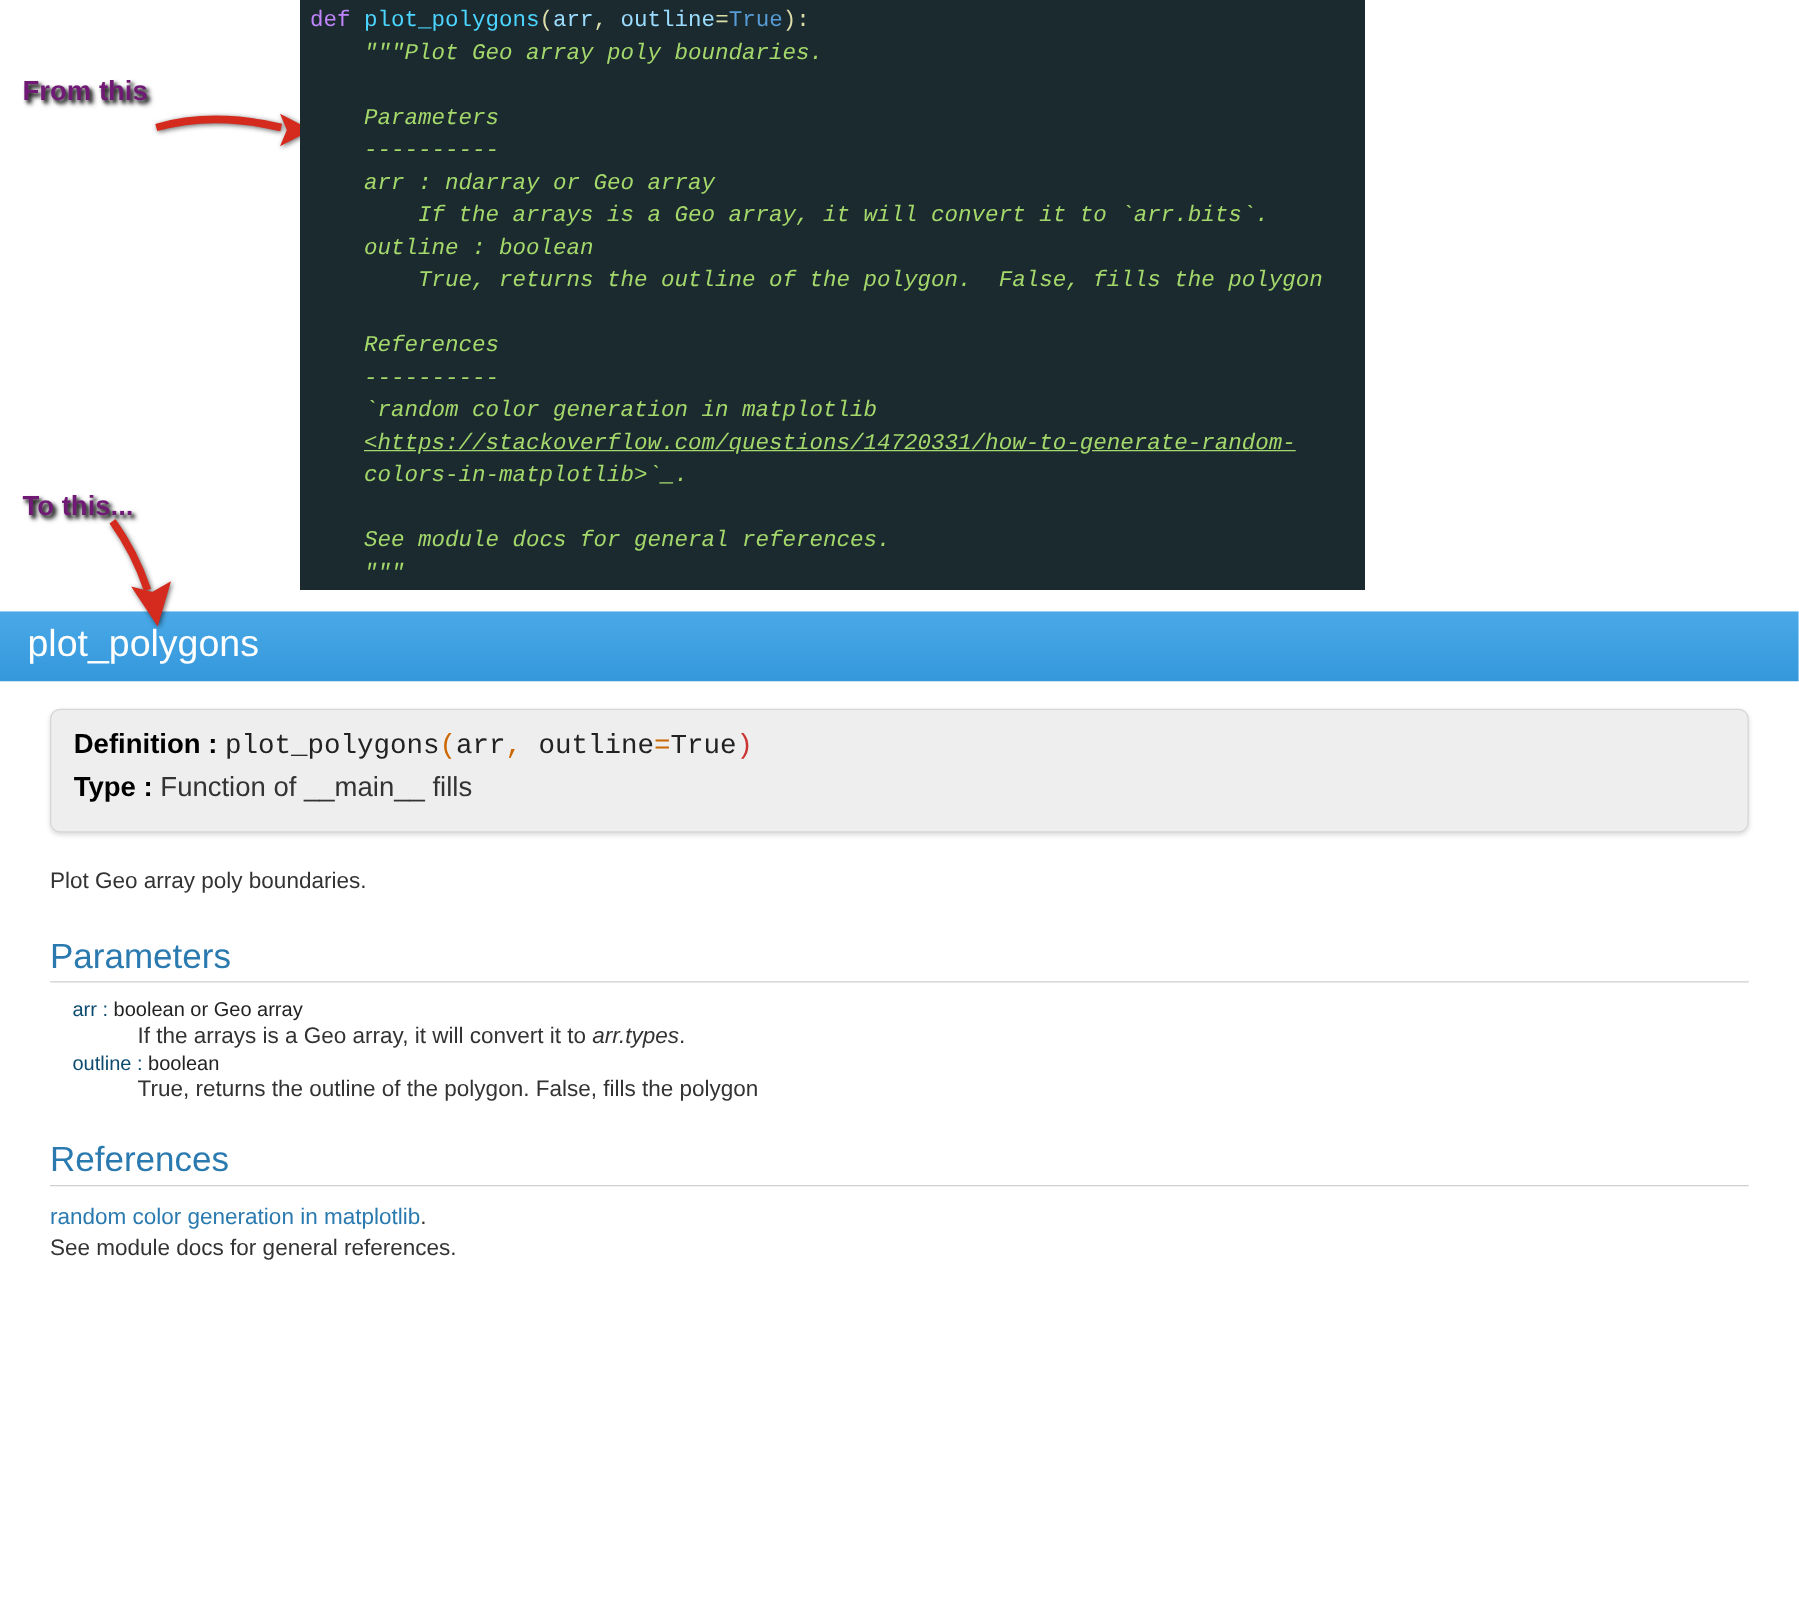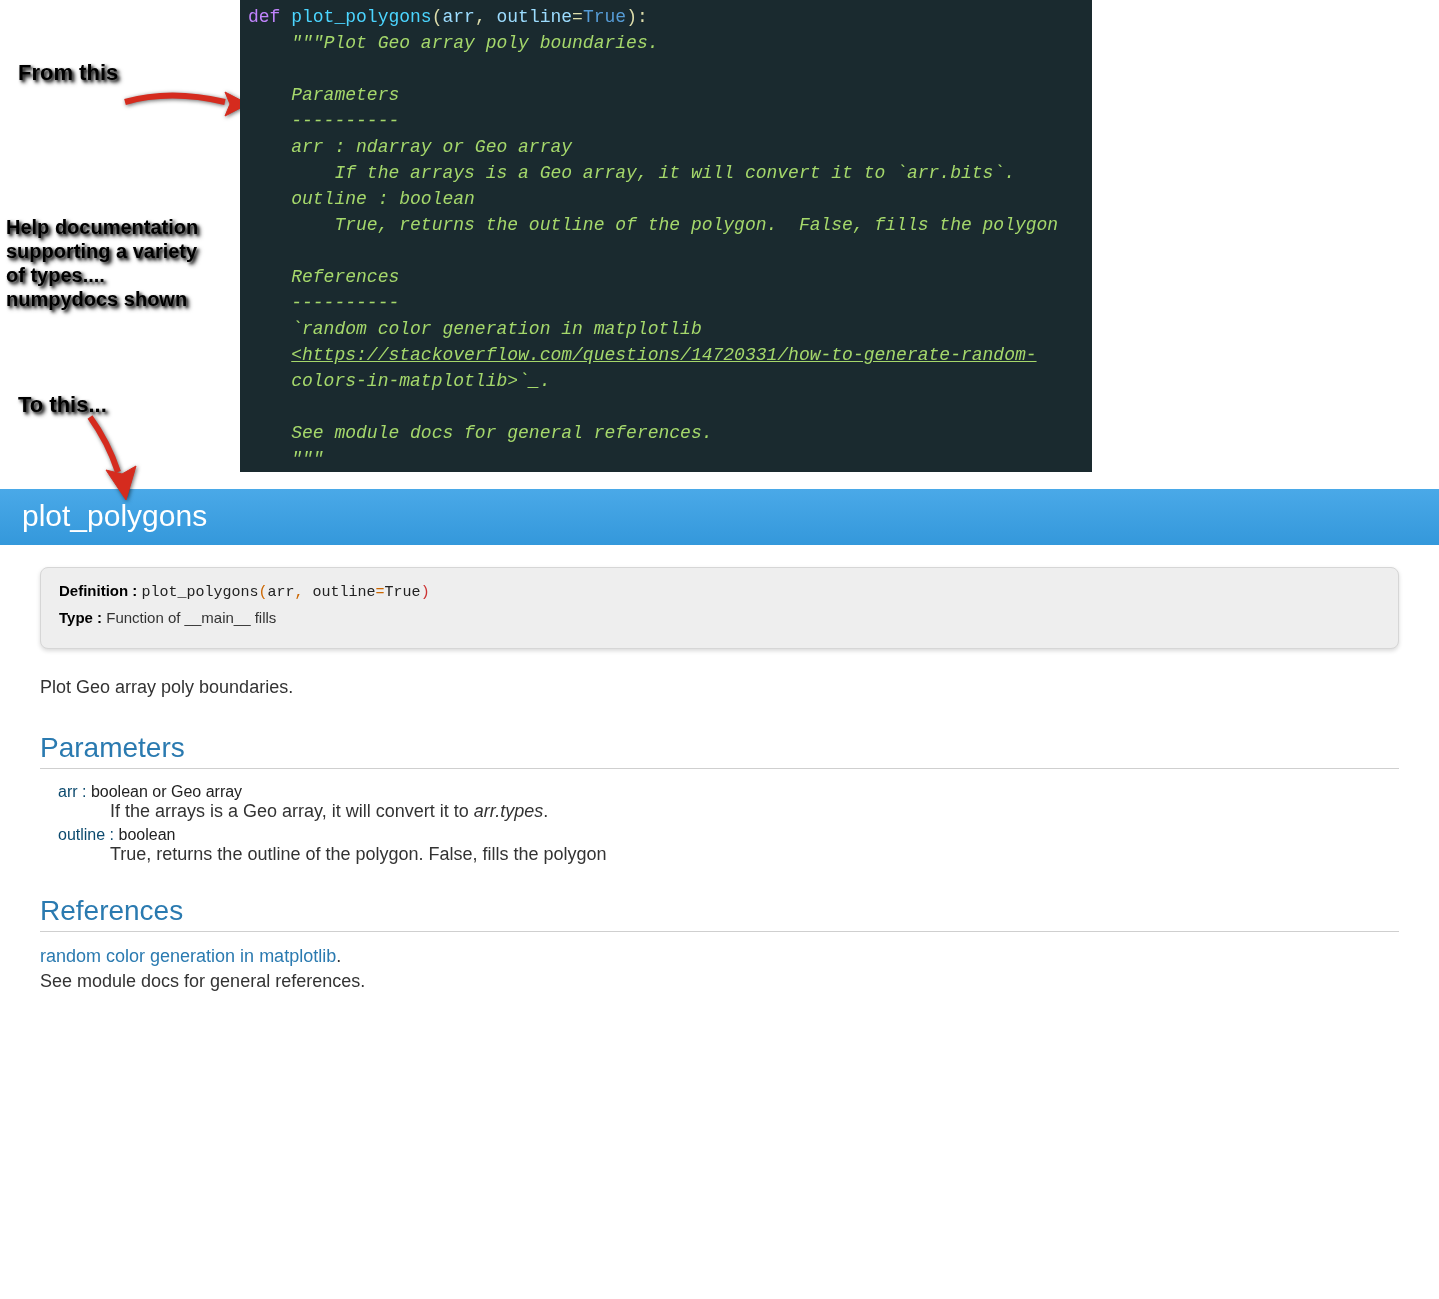--- a/index.html
+++ b/index.html
@@ -14,21 +14,21 @@
     position: relative;
     width: 100%;
     height: 489px;
     background: #ffffff;
   }
   .annotation {
     position: absolute;
     font-family: "Comic Sans MS", "Comic Sans", cursive, sans-serif;
     font-weight: bold;
     font-size: 22px;
-    color: #000000;
+    color: #701a75;
     text-shadow: 2px 2px 3px rgba(0,0,0,0.8), 3px 3px 4px rgba(0,0,0,0.6);
     line-height: 1.2;
   }
   .ann-from { top: 60px; left: 18px; }
   .ann-help { top: 215px; left: 6px; width: 200px; font-size: 20px; }
   .ann-to   { top: 392px; left: 18px; }
 
   
   .arrow {
     position: absolute;
@@ -77,21 +77,21 @@
   }
 
   .def-box {
     background: #eeeeee;
     border: 1px solid #d6d6d6;
     border-radius: 8px;
     padding: 14px 18px;
     box-shadow: 0 2px 4px rgba(0,0,0,0.15);
     margin-bottom: 28px;
   }
-  .def-line { margin-bottom: 8px; font-size: 15px; color: #333; }
+  .def-line { margin-bottom: 8px; font-size: 22px; color: #333; }
   .def-line b { color: #000; }
   .sig-mono { font-family: "Courier New", monospace; color: #222; }
   .sig-punct { color: #cc6600; }
   .sig-red { color: #cc3333; }
 
   .summary-text { font-size: 18px; color: #333; margin-bottom: 34px; }
 
   .section-title {
     color: #2a7ab0;
     font-family: "Trebuchet MS", sans-serif;
@@ -112,21 +112,20 @@
   .ref-link { color: #2a7ab0; font-size: 18px; margin-top: 8px; display: block; margin-bottom: 4px; }
   .ref-text { font-size: 18px; color: #333; }
 
 </style>
 </head>
 <body>
 
 <div class="top-region">
 
   <div class="annotation ann-from">From this</div>
-  <div class="annotation ann-help">Help documentation supporting a variety of types.... numpydocs shown</div>
   <div class="annotation ann-to">To this...</div>
 
   <svg class="arrow" style="top:84px; left:120px;" width="130" height="40" viewBox="0 0 130 40">
     <path d="M5 18 Q50 5 105 18" stroke-width="6" fill="none"></path>
     <polygon points="105,8 128,20 105,32 110,20"></polygon>
   </svg>
 
   <svg class="arrow" style="top:412px; left:78px;" width="70" height="90" viewBox="0 0 70 90">
     <path d="M12 5 Q30 30 40 60" stroke-width="6" fill="none"></path>
     <polygon points="28,58 48,88 58,54 44,62"></polygon>

